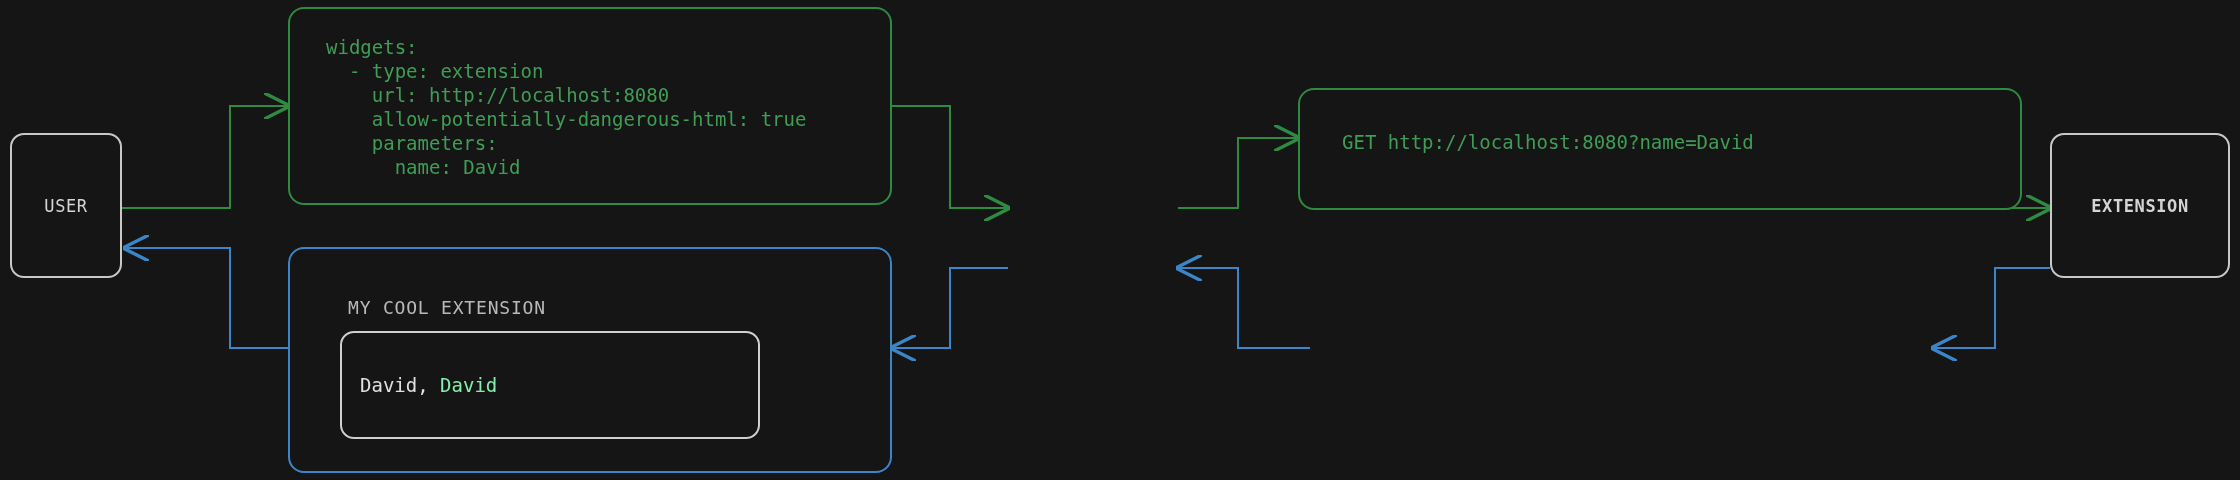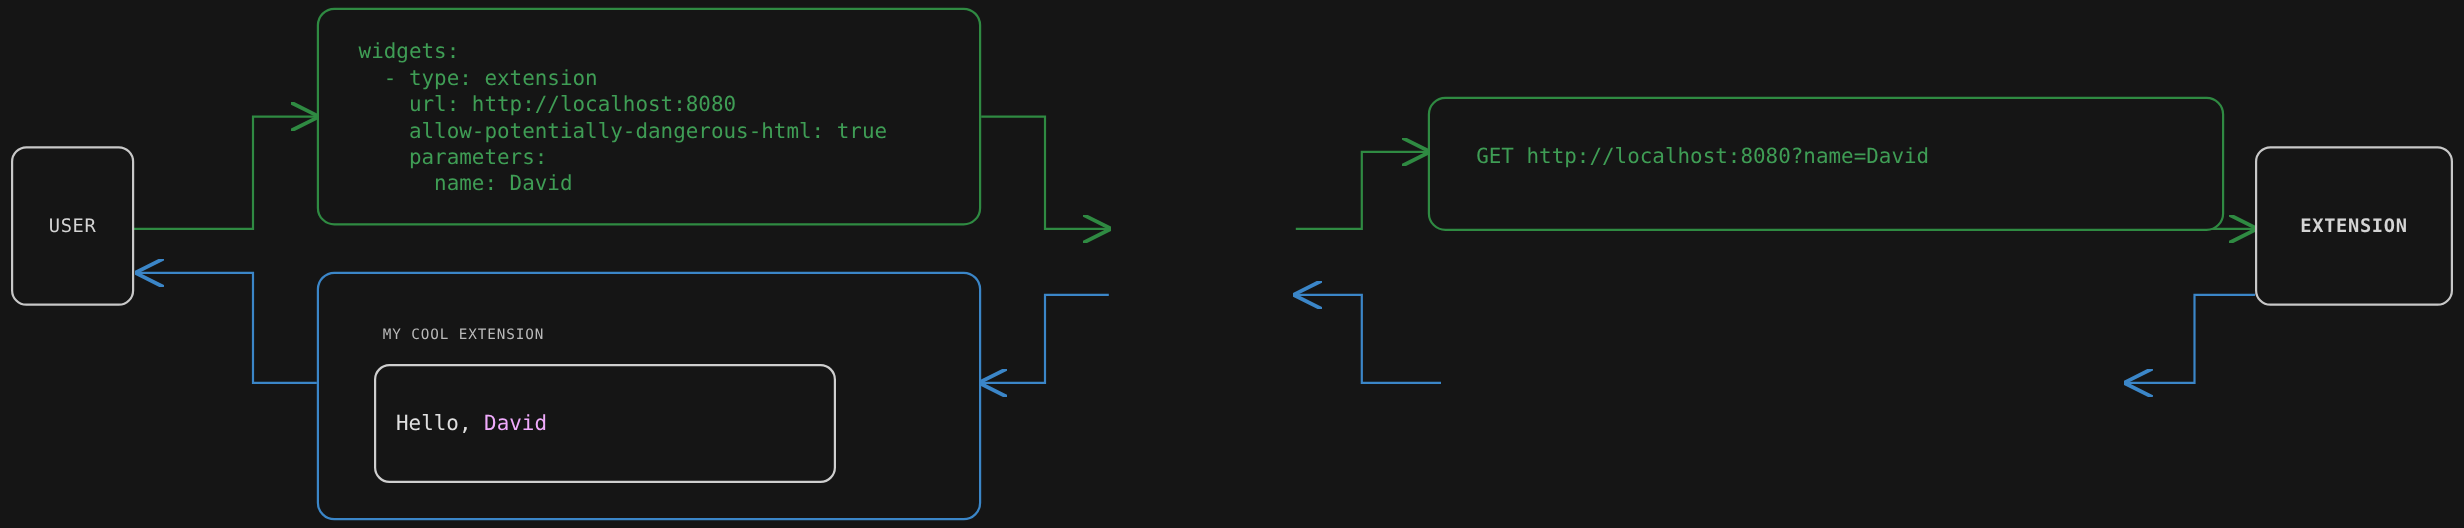--- a/index.html
+++ b/index.html
@@ -54,34 +54,34 @@
     white-space: pre;
     margin: 0;
   }
   .code.green { color: #3f9d55; }
   .code.blue  { color: #3e8fd8; }
   .blank-line { display: block; height: 24px; }
 
   .widget-title {
     color: #b9b9b9;
     font-family: "DejaVu Sans Mono", monospace;
-    font-size: 13px;
+    font-size: 18px;
     letter-spacing: 0.8px;
   }
   .widget-card {
     border: 2px solid #cfcfcf;
     border-radius: 14px;
     box-sizing: border-box;
   }
   .widget-card-text {
     font-family: "DejaVu Sans Mono", monospace;
     font-size: 19px;
     color: #e0e0e0;
   }
-  .accent { color: #f0abfc; text-align: right; }
+  .accent { color: #86efac; text-align: right; }
 </style>
 </head>
 <body>
 
 <div id="stage">
 
   <svg class="wires" viewBox="0 0 2240 480">
     <defs>
       <marker id="arrow-green" viewBox="0 0 12 12" refX="11" refY="6" markerWidth="13" markerHeight="13" orient="auto-start-reverse">
         <path d="M 0 0 L 12 6 L 0 12" fill="none" stroke="#2f8a42" stroke-width="1.6"></path>
@@ -122,21 +122,21 @@
 <span>  - type: extension</span>
 <span>    url: http://localhost:8080</span>
 <span>    allow-potentially-dangerous-html: true</span>
 <span>    parameters:</span>
 <span>      name: David</span></pre>
   </div>
 
   <div class="panel blue" style="left:288px; top:247px; width:604px; height:226px;">
     <div class="widget-title" style="position:absolute; left:58px; top:48px;">MY COOL EXTENSION</div>
     <div class="widget-card" style="position:absolute; left:50px; top:82px; width:420px; height:108px;">
-      <div class="widget-card-text" style="position:absolute; left:18px; top:41px;"><span>Hello, </span><span class="accent">David</span></div>
+      <div class="widget-card-text" style="position:absolute; left:18px; top:41px;"><span>David, </span><span class="accent">David</span></div>
     </div>
   </div>
 
   <div class="panel green" style="left:1298px; top:88px; width:724px; height:122px;">
     <pre class="code green" style="position:absolute; left:42px; top:40px;"><span>GET http://localhost:8080?name=David</span></pre>
   </div>
 
 
 </div>
 

